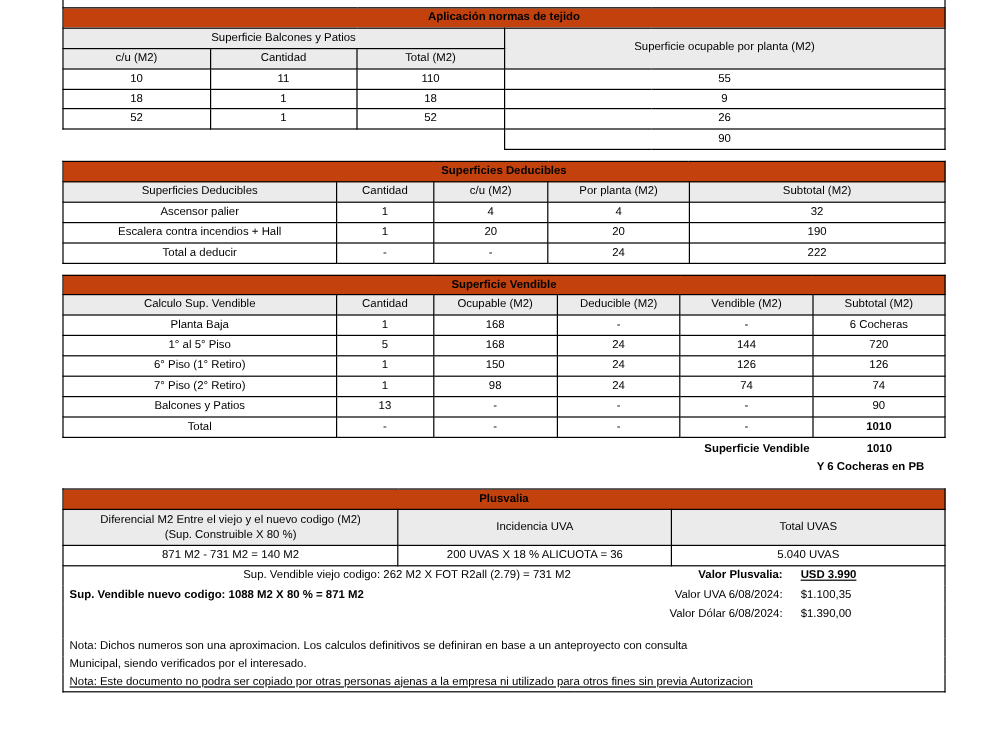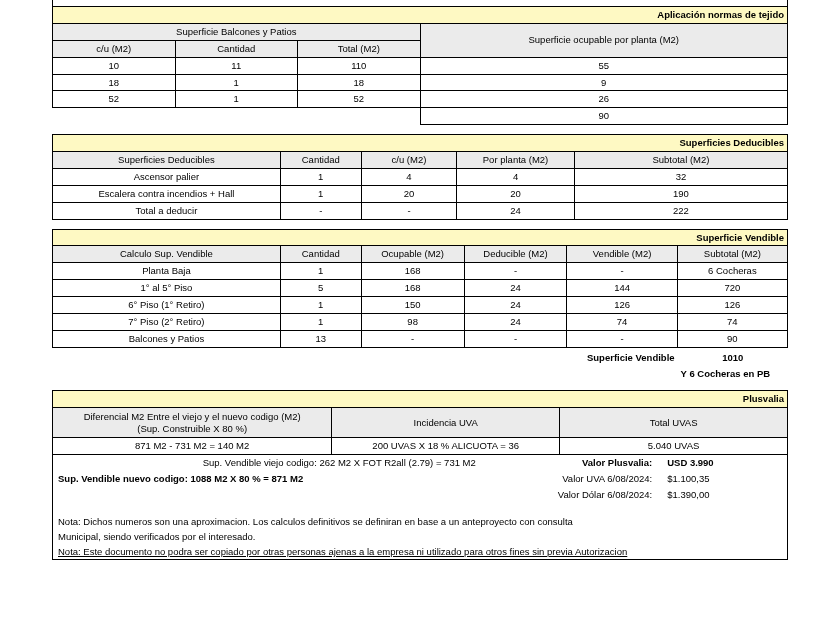--- a/index.html
+++ b/index.html
@@ -31,23 +31,22 @@
     border: 1px solid #000000;
     padding: 2px 3px;
     text-align: center;
     vertical-align: middle;
     font-size: 9.5px;
     line-height: 1.25;
     height: 15px;
     box-sizing: border-box;
   }
   .hdr {
-    background: #fef9c3;
+    background: #c2410c;
     font-weight: bold;
-    text-align: right;
   }
   .sub {
     background: #ebebeb;
   }
   .bold { font-weight: bold; }
   .left { text-align: left; }
   .right { text-align: right; }
   .spacer {
     height: 9px;
   }
@@ -228,20 +227,28 @@
       <td>74</td>
     </tr>
     <tr>
       <td>Balcones y Patios</td>
       <td>13</td>
       <td>-</td>
       <td>-</td>
       <td>-</td>
       <td>90</td>
     </tr>
+    <tr>
+      <td>Total</td>
+      <td>-</td>
+      <td>-</td>
+      <td>-</td>
+      <td>-</td>
+      <td class="bold">1010</td>
+    </tr>
   </tbody>
     </table>
 
   <table style="margin-top:2px;">
     <colgroup>
       <col style="width:56%">
       <col style="width:29%">
       <col style="width:15%">
     </colgroup>
     <tbody>
@@ -295,21 +302,21 @@
   <table style="border-left:1px solid #000; border-right:1px solid #000; border-bottom:1px solid #000;">
     <colgroup>
       <col style="width:58%">
       <col style="width:24%">
       <col style="width:18%">
     </colgroup>
     <tbody>
         <tr>
       <td class="nb left" style="padding-left:5px;text-align:right;">Sup. Vendible viejo codigo: 262 M2 X FOT R2all (2.79) = 731 M2</td>
       <td class="nb right bold">Valor Plusvalia:</td>
-      <td class="nb left bold" style="padding-left:12px;">USD 3.990</td>
+      <td class="nb left bold" style="padding-left:12px;text-decoration:underline;">USD 3.990</td>
     </tr>
     <tr>
       <td class="nb left" style="padding-left:5px;font-weight:bold;">Sup. Vendible nuevo codigo: 1088 M2 X 80 % = 871 M2</td>
       <td class="nb right">Valor UVA 6/08/2024:</td>
       <td class="nb left" style="padding-left:12px;">$1.100,35</td>
     </tr>
     <tr>
       <td class="nb"></td>
       <td class="nb right">Valor Dólar 6/08/2024:</td>
       <td class="nb left" style="padding-left:12px;">$1.390,00</td>

